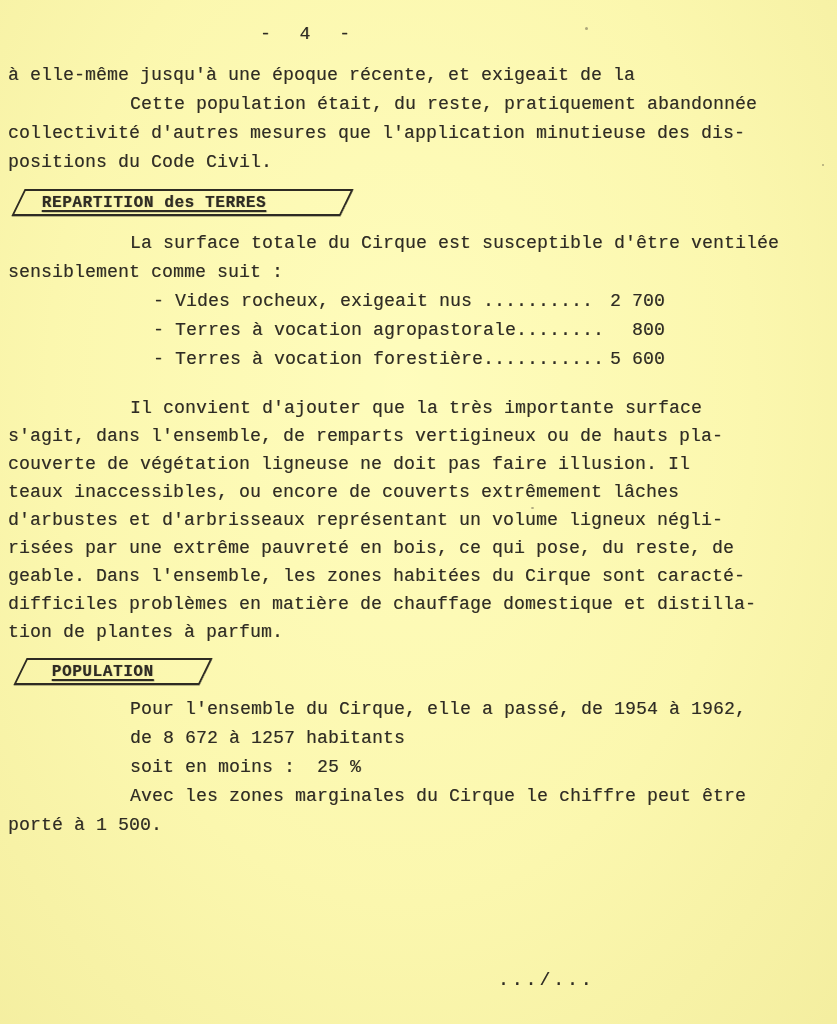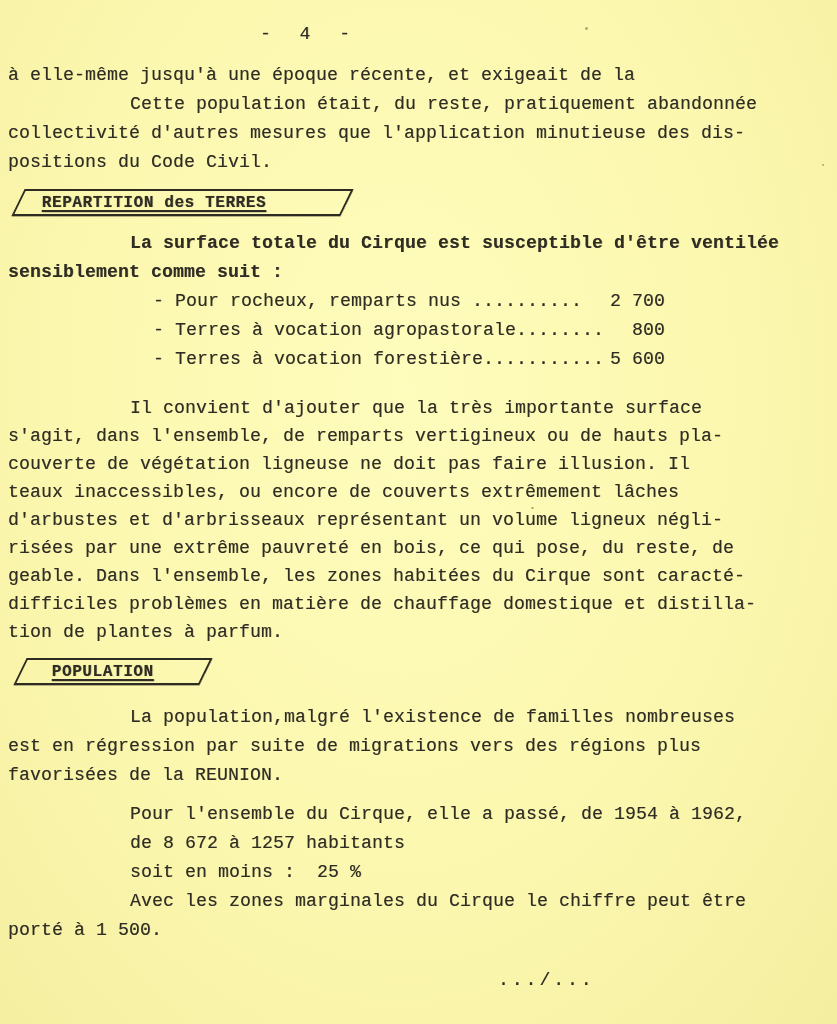--- a/index.html
+++ b/index.html
@@ -52,21 +52,21 @@
     white-space: pre;
     text-decoration: underline;
     text-underline-offset: 3px;
     text-decoration-thickness: 1.5px;
     text-shadow: 0.5px 0.4px 0.7px rgba(46,43,35,0.55);
   }
   .hbox-land { width: 325px; margin: 12px 0 0 10px; }
   .hbox-land .htext { padding-left: 22px; }
   .hbox-pop { width: 182px; margin: 12px 0 0 12px; }
   .hbox-pop .htext { padding-left: 30px; }
-  .land-intro { margin-top: 13px; font-weight: bold; }
+  .land-intro { margin-top: 13px; }
   .land-list { margin-left: 145px; width: 512px; }
   .list-item { display: flex; }
   .list-item .li-main { white-space: pre; }
   .list-item .li-value { margin-left: auto; white-space: pre; text-align: left; }
   .land-body { margin-top: 20px; }
   .pop-intro { margin-top: 18px; }
   .pop-stats { margin-top: 10px; }
   .footer-mark {
     position: absolute;
     left: 498px;
@@ -100,21 +100,21 @@
       <span class="htext">REPARTITION des TERRES</span>
     </div>
 
     <div class="land-intro">
       <div class="line first-indent">La surface totale du Cirque est susceptible d'être ventilée</div>
       <div class="line">sensiblement comme suit :</div>
     </div>
 
     <div class="land-list">
       <div class="line list-item">
-        <span class="li-main"><span>- Pour rocheux, remparts nus</span><span> ..........</span></span>
+        <span class="li-main"><span>- Vides rocheux, exigeait nus</span><span> ..........</span></span>
         <span class="li-value">2 700</span>
       </div>
       <div class="line list-item">
         <span class="li-main"><span>- Terres à vocation agropastorale</span><span>........</span></span>
         <span class="li-value">800</span>
       </div>
       <div class="line list-item">
         <span class="li-main"><span>- Terres à vocation forestière</span><span>...........</span></span>
         <span class="li-value">5 600</span>
       </div>
@@ -129,25 +129,20 @@
       <div class="line">risées par une extrême pauvreté en bois, ce qui pose, du reste, de</div>
       <div class="line">geable. Dans l'ensemble, les zones habitées du Cirque sont caracté-</div>
       <div class="line">difficiles problèmes en matière de chauffage domestique et distilla-</div>
       <div class="line">tion de plantes à parfum.</div>
     </div>
 
     <div class="hbox hbox-pop">
       <span class="htext">POPULATION</span>
     </div>
 
-    <div class="pop-intro">
-      <div class="line first-indent">La population,malgré l'existence de familles nombreuses</div>
-      <div class="line">est en régression par suite de migrations vers des régions plus</div>
-      <div class="line">favorisées de la REUNION.</div>
-    </div>
 
     <div class="pop-stats">
       <div class="line first-indent">Pour l'ensemble du Cirque, elle a passé, de 1954 à 1962,</div>
       <div class="line first-indent">de 8 672 à 1257 habitants</div>
       <div class="line first-indent">soit en moins :  25 %</div>
       <div class="line first-indent">Avec les zones marginales du Cirque le chiffre peut être</div>
       <div class="line">porté à 1 500.</div>
     </div>
 
   </div>

